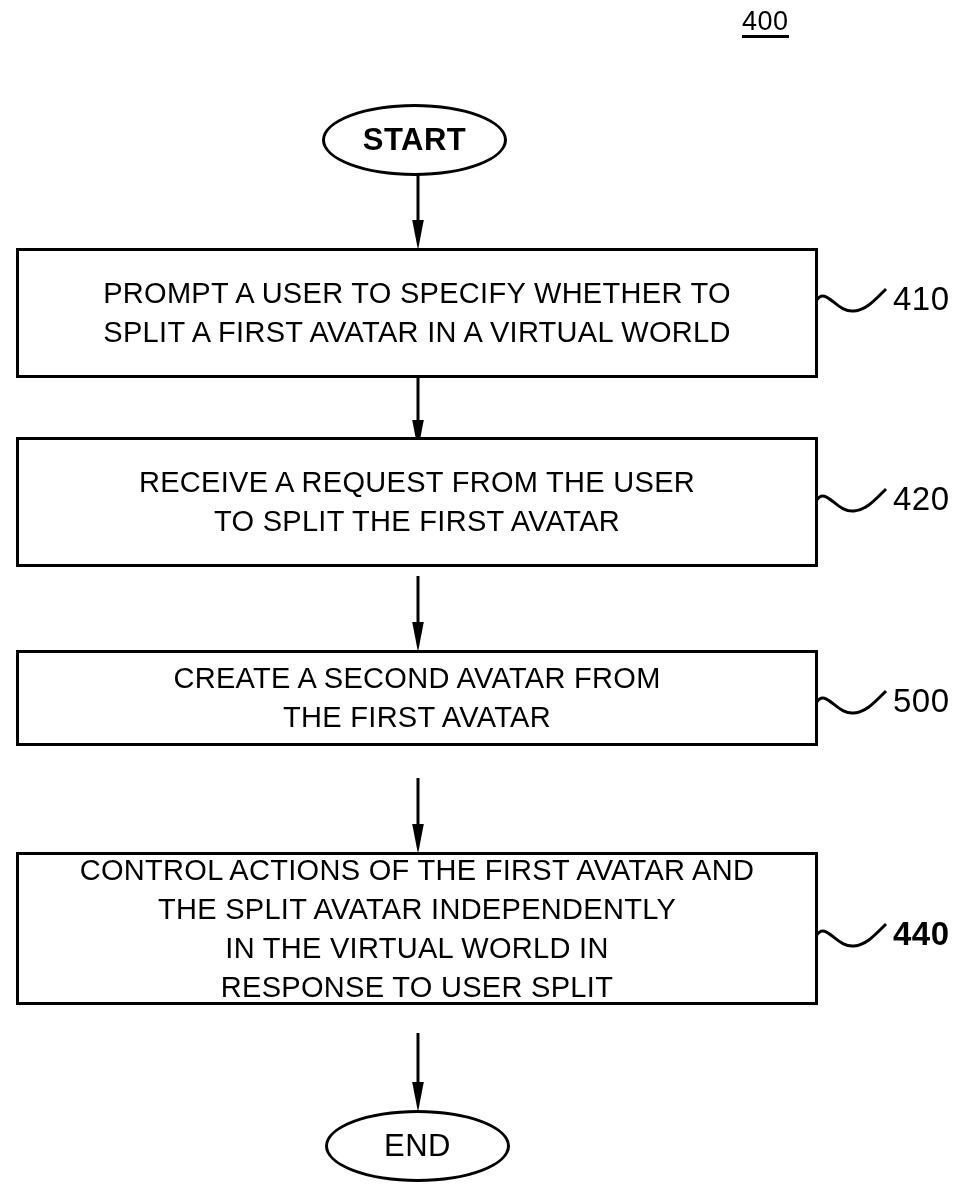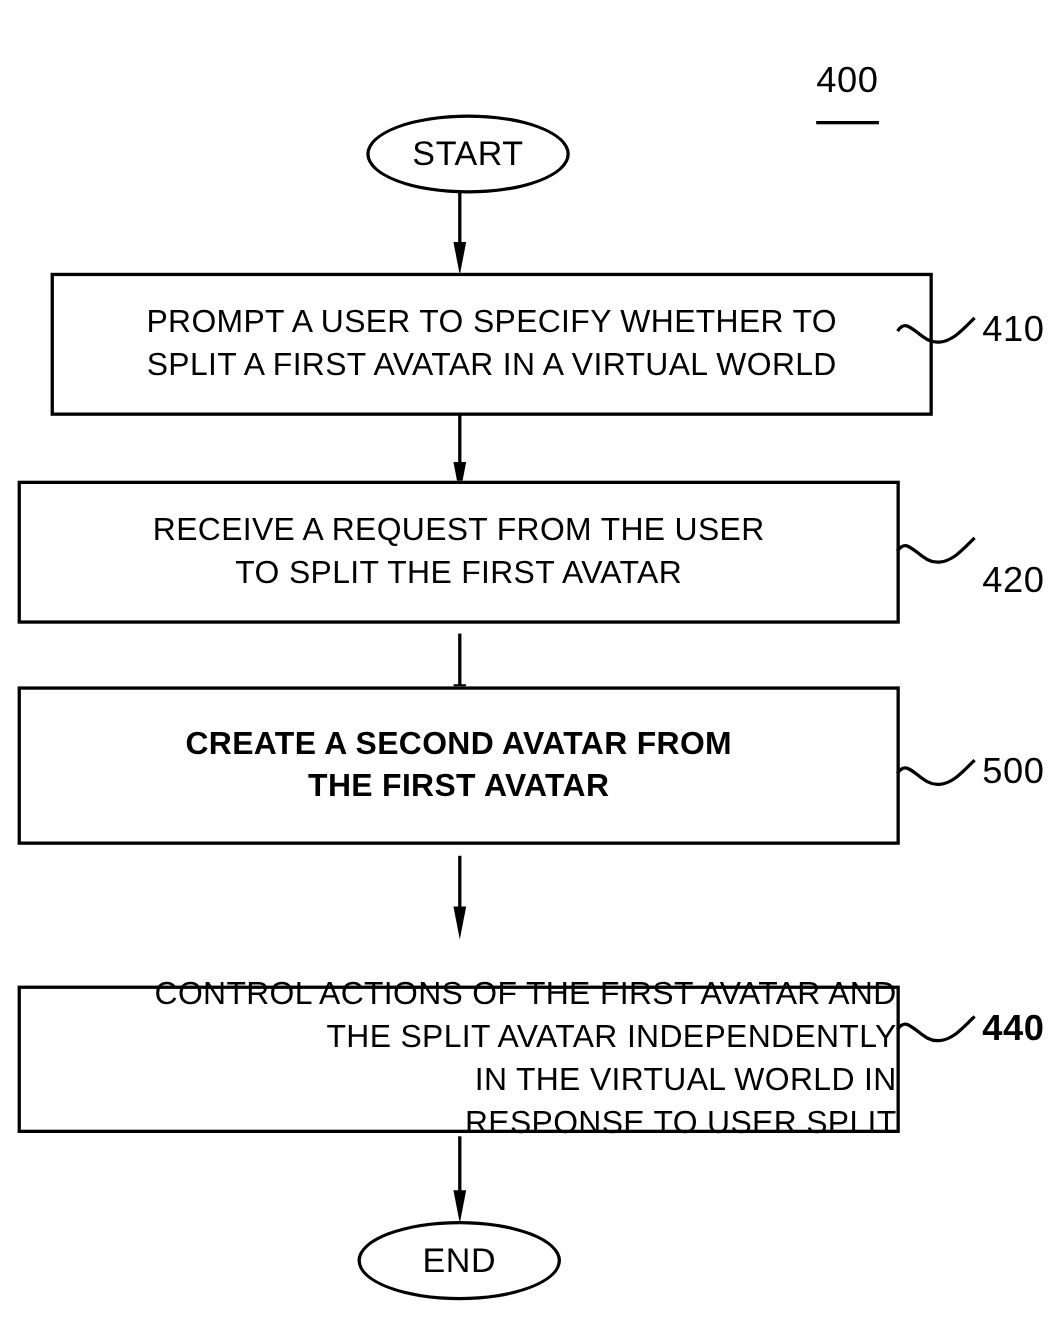--- a/index.html
+++ b/index.html
@@ -15,48 +15,47 @@
     font-family: "Liberation Sans", sans-serif;
     color: #000000;
     overflow: hidden;
   }
 
   
   .fig-number {
     position: absolute;
     left: 742px;
     top: 8px;
-    font-size: 33px;
+    font-size: 27px;
     letter-spacing: 0.5px;
     line-height: 1;
-    padding-bottom: 21px;
+    padding-bottom: 0;
     border-bottom: 3px solid #000;
     font-weight: 400;
-    margin-top: 48px;
   }
 
   
   .terminator {
     position: absolute;
     border: 3px solid #000;
     border-radius: 50%;
     background: #fff;
     display: flex;
     align-items: center;
     justify-content: center;
     box-sizing: border-box;
   }
   .terminator span {
     font-size: 31px;
     letter-spacing: 0.5px;
     line-height: 1;
     position: relative;
     top: -1px;
   }
-  #node-start { left: 333px; top: 104px; width: 185px; height: 72px; }
+  #node-start { left: 322px; top: 104px; width: 185px; height: 72px; font-weight: bold; }
   #node-end   { left: 325px; top: 1110px; width: 185px; height: 72px; align-items: center; }
 
   
   .process {
     position: absolute;
     left: 16px;
     width: 802px;
     border: 3px solid #000;
     background: #fff;
     box-sizing: border-box;
@@ -65,24 +64,24 @@
     align-items: center;
     justify-content: center;
   }
   .process .line {
     font-size: 29px;
     line-height: 39px;
     letter-spacing: 0.3px;
     white-space: nowrap;
     text-align: center;
   }
-  #box-410 { top: 248px; height: 130px; margin-left: 30px; }
+  #box-410 { top: 248px; height: 130px; }
   #box-420 { top: 437px; height: 130px; }
-  #box-430 { top: 624px; height: 144px; font-weight: bold; }
-  #box-440 { top: 896px; height: 134px; align-items: flex-end; }
+  #box-430 { top: 650px; height: 96px; }
+  #box-440 { top: 852px; height: 153px; }
 
   
   .arrow {
     position: absolute;
     left: 409px;
     width: 18px;
   }
   .arrow svg { display: block; overflow: visible; }
   #arrow-start-410 { top: 174px; height: 76px; }
   #arrow-410-420   { top: 376px; height: 74px; }
@@ -102,21 +101,21 @@
     position: absolute;
     left: 893px;
     font-size: 33px;
     line-height: 1;
     letter-spacing: 0.5px;
     white-space: nowrap;
   }
   #leader-410 { top: 277px; }
   #ref-410    { top: 282px; }
   #leader-420 { top: 477px; }
-  #ref-420    { top: 482px; margin-top: 28px; }
+  #ref-420    { top: 482px; }
   #leader-430 { top: 679px; }
   #ref-430    { top: 684px; }
   #leader-440 { top: 912px; }
   #ref-440    { top: 917px; font-weight: bold; }
 </style>
 </head>
 <body>
 
 <div id="figure">
 

